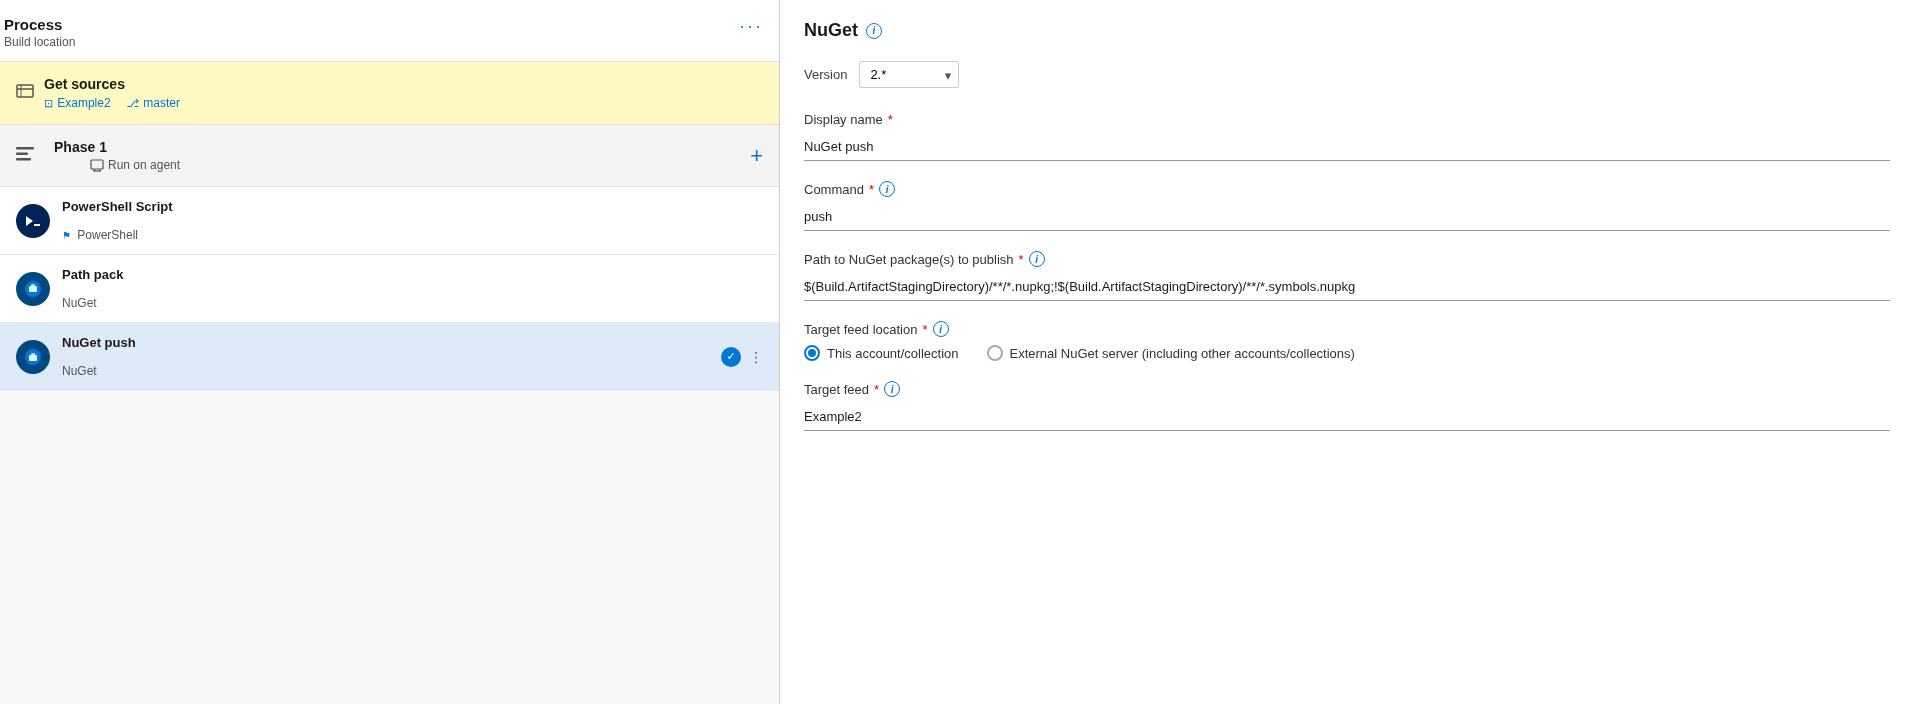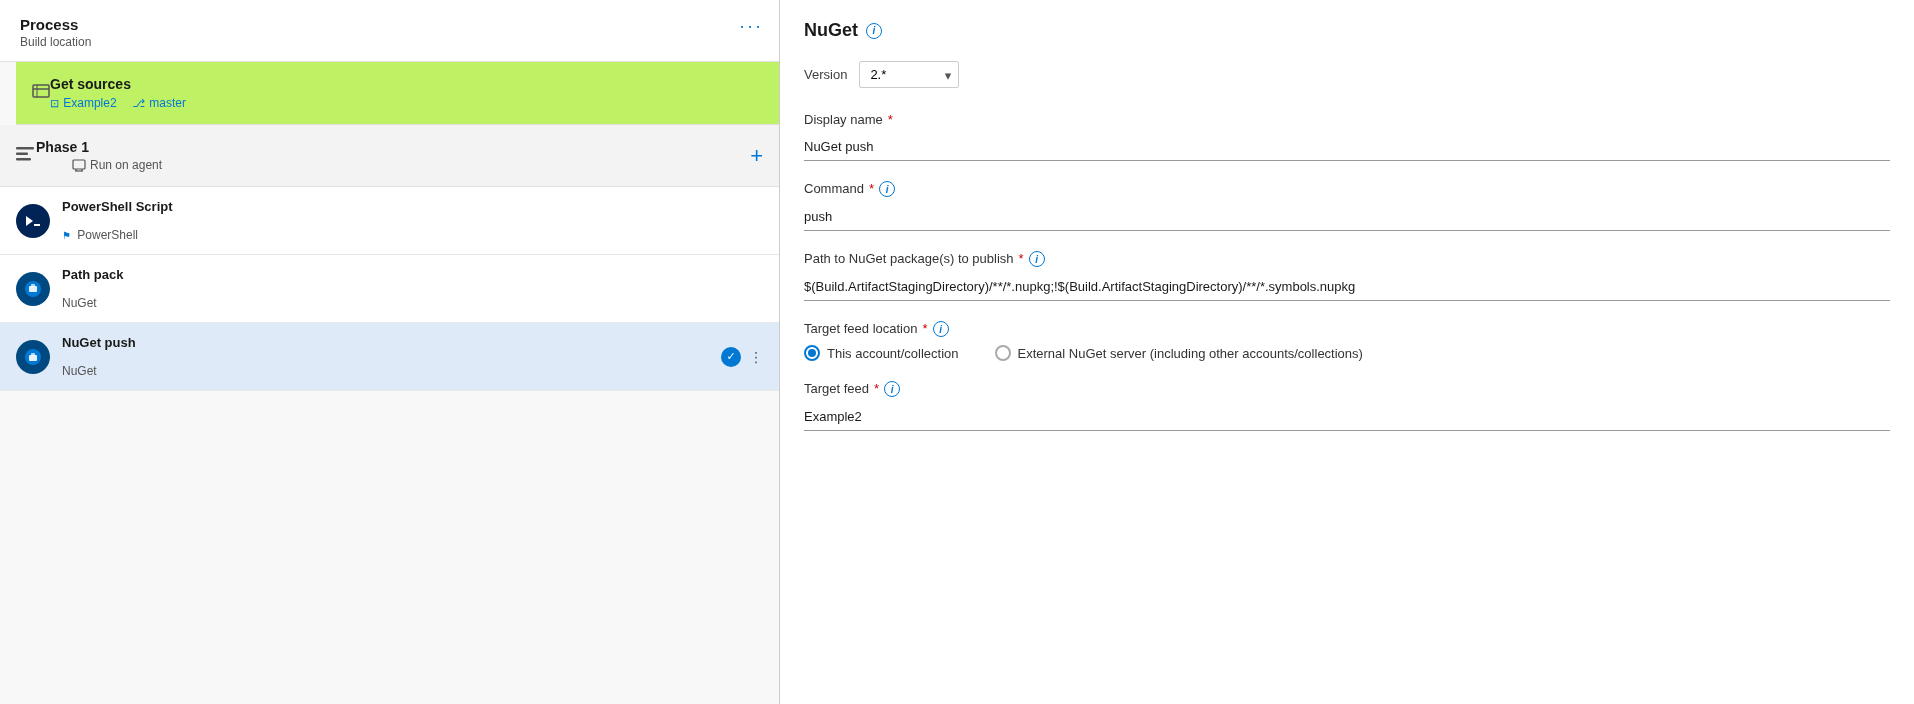--- a/index.html
+++ b/index.html
@@ -10,21 +10,21 @@
       width: 780px;
       min-width: 780px;
       border-right: 1px solid #ccc;
       background: #f8f8f8;
       display: flex;
       flex-direction: column;
     }
 
     .process-header {
       background: #fff;
-      padding: 16px 16px 12px 20px;
+      padding: 16px 16px 12px 4px;
       border-bottom: 1px solid #e0e0e0;
       display: flex;
       justify-content: space-between;
       align-items: flex-start;
     }
 
     .process-title {
       font-size: 15px;
       font-weight: 600;
       color: #1a1a1a;
@@ -37,26 +37,26 @@
     }
 
     .three-dots {
       color: #0078d4;
       font-size: 18px;
       cursor: pointer;
       letter-spacing: 2px;
     }
 
     .get-sources-section {
-      background: #bef264;
+      background: #fef9c3;
       padding: 14px 16px;
       border-bottom: 1px solid #e0e0e0;
       display: flex;
       align-items: center;
-      margin-left: 16px;
+      gap: 10px;
     }
 
     .get-sources-icon {
       color: #555;
       font-size: 16px;
     }
 
     .get-sources-content { flex: 1; }
 
     .get-sources-title {
@@ -81,21 +81,21 @@
 
     .phase-section {
       background: #f3f3f3;
       padding: 14px 16px;
       border-bottom: 1px solid #e0e0e0;
       display: flex;
       align-items: center;
       justify-content: space-between;
     }
 
-    .phase-left { display: flex; align-items: center; gap: 2px; }
+    .phase-left { display: flex; align-items: center; gap: 20px; }
 
     .phase-content { }
 
     .phase-title {
       font-size: 14px;
       font-weight: 600;
       color: #1a1a1a;
     }
 
     .phase-subtitle {
@@ -262,41 +262,41 @@
       pointer-events: none;
     }
 
     .form-group { margin-bottom: 20px; }
 
     .form-label {
       font-size: 13px;
       color: #333;
       margin-bottom: 6px;
       display: flex;
-      align-items: flex-start;
+      align-items: flex-end;
       gap: 5px;
     }
 
     .required { color: #cc0000; }
 
     .form-input {
       width: 100%;
       border: none;
       border-bottom: 1px solid #999;
       padding: 6px 0;
       font-size: 13px;
       color: #1a1a1a;
       background: transparent;
       outline: none;
     }
 
     .radio-group {
       display: flex;
       align-items: center;
-      gap: 36px;
+      gap: 28px;
       margin-top: 8px;
     }
 
     .radio-option {
       display: flex;
       align-items: center;
       gap: 7px;
       cursor: pointer;
     }
 

